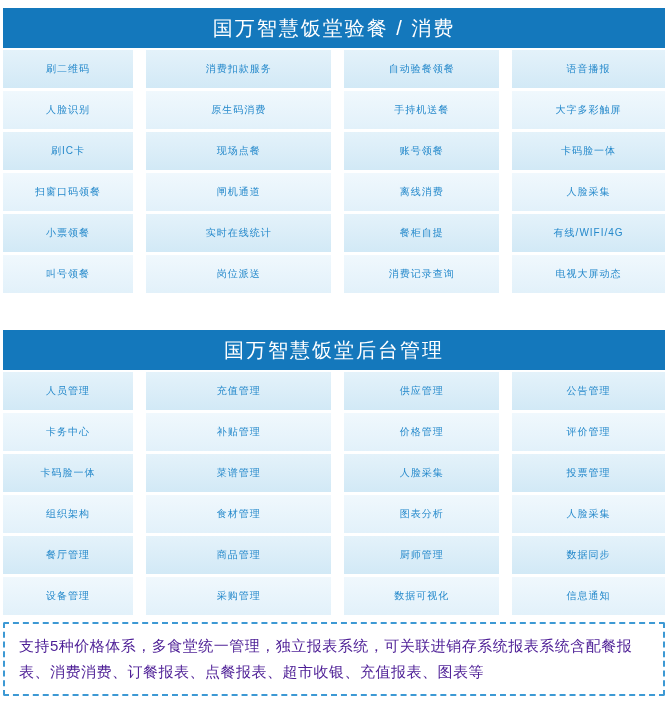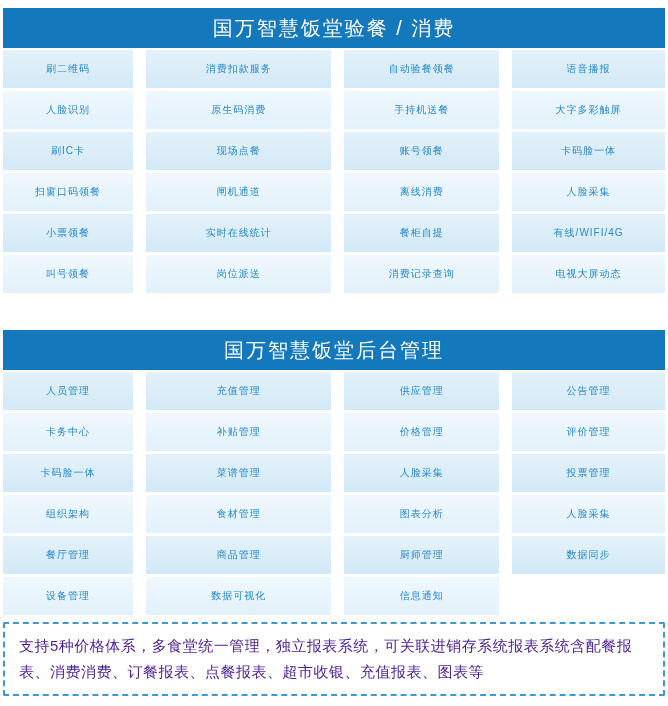--- a/index.html
+++ b/index.html
@@ -118,20 +118,21 @@
         <div class="cell row-odd">投票管理</div>
         <div class="cell row-even">组织架构</div>
         <div class="cell row-even">食材管理</div>
         <div class="cell row-even">图表分析</div>
         <div class="cell row-even">人脸采集</div>
         <div class="cell row-odd">餐厅管理</div>
         <div class="cell row-odd">商品管理</div>
         <div class="cell row-odd">厨师管理</div>
         <div class="cell row-odd">数据同步</div>
         <div class="cell row-even">设备管理</div>
+        <div class="cell row-even">采购管理</div>
         <div class="cell row-even">数据可视化</div>
         <div class="cell row-even">信息通知</div>
       </div>
   </section>
 
   <div class="note-box">
     <div class="note-text">支持5种价格体系，多食堂统一管理，独立报表系统，可关联进销存系统报表系统含配餐报表、消费消费、订餐报表、点餐报表、超市收银、充值报表、图表等</div>
   </div>
 
 </div>

